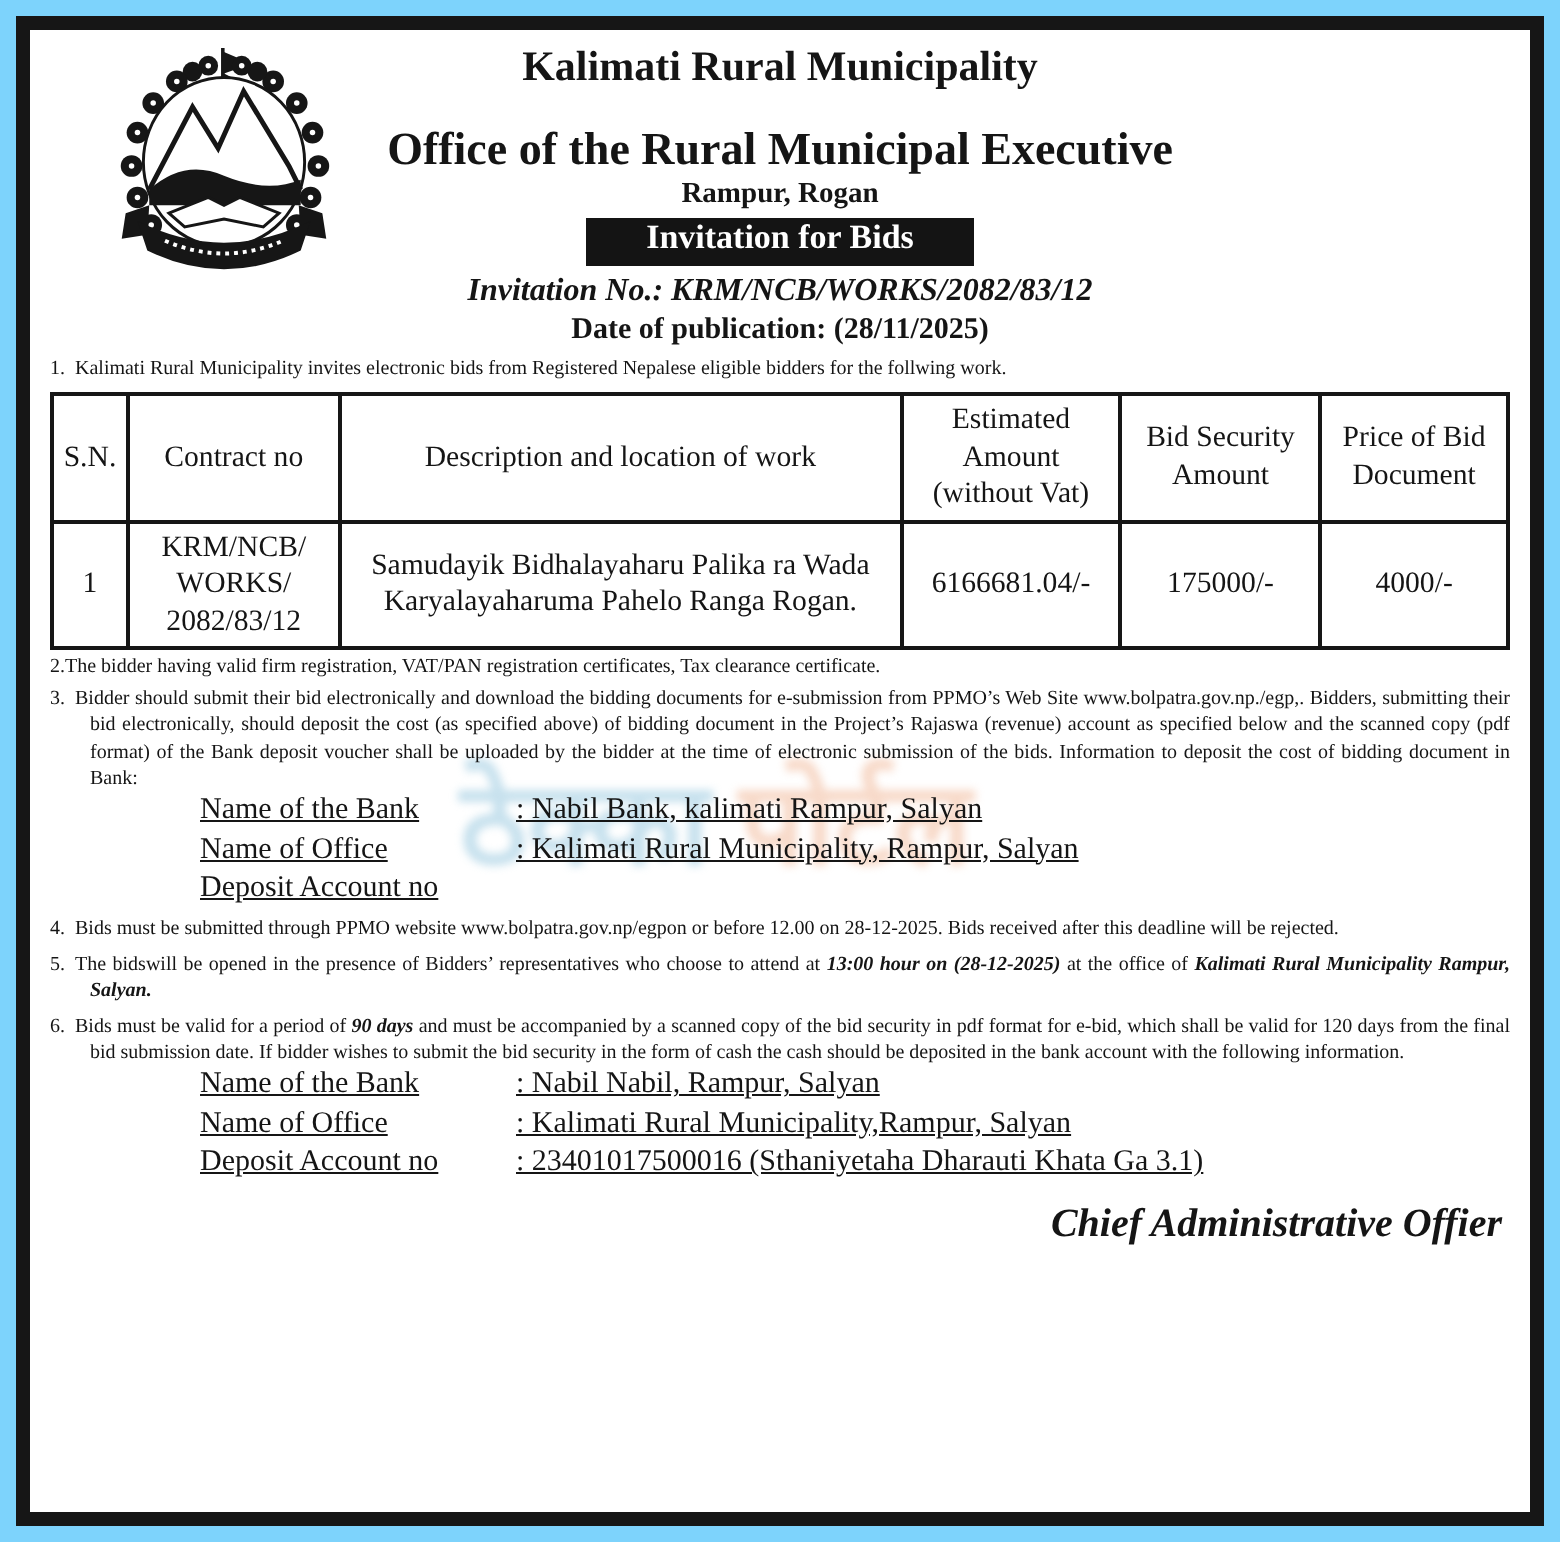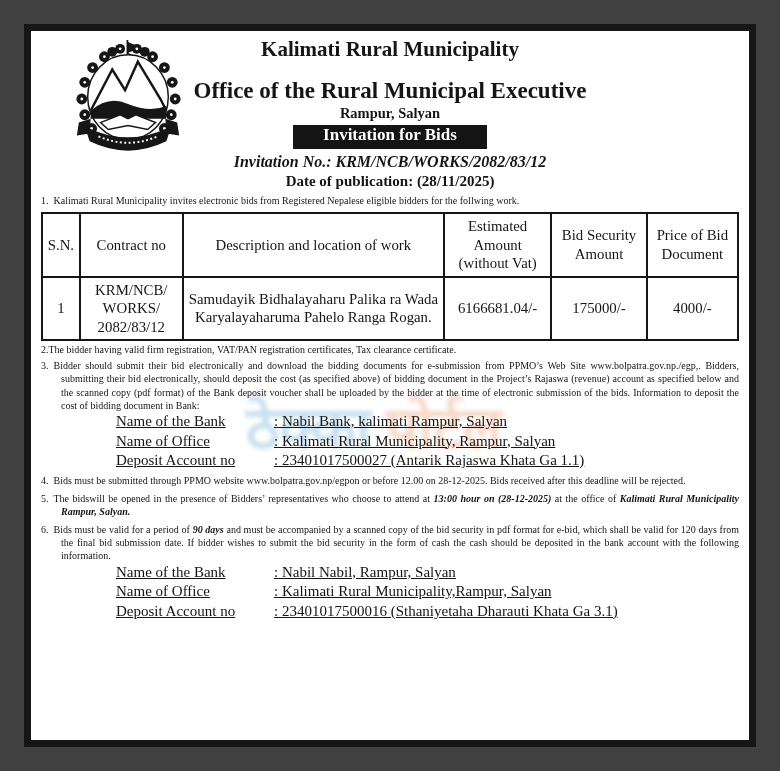--- a/index.html
+++ b/index.html
@@ -1,21 +1,21 @@
 <!DOCTYPE html>
 <html><head>
 <meta charset="utf-8">
 <style>
   * { margin:0; padding:0; box-sizing:border-box; }
   html,body { background:#fff; }
   .page {
     position:relative;
     width:780px; height:771px;
-    background:#404040;
-    padding:24px;
+    background:#7dd3fc;
+    padding:8px;
     font-family:"Liberation Serif","DejaVu Serif",serif;
     color:#151515;
     overflow:hidden;
   }
   .frame {
     position:relative;
     width:100%; height:100%;
     border:7px solid #161616;
     padding:4px 10px 6px 10px;
     overflow:hidden;
@@ -157,21 +157,21 @@
       <path d="M110,86 L98,82 L99,97 L112,99 Z" fill="#161616"></path>
       <path d="M16,90 Q60,112 104,90 L99,105 Q60,124 21,105 Z" fill="#161616"></path>
       <path d="M30,100 Q60,113 90,100" fill="none" stroke="#fff" stroke-width="2" stroke-dasharray="2,2.5"></path>
     </svg>
 
     <div class="content">
 
       <div class="hdr">
         <div class="hdr-muni">Kalimati Rural Municipality</div>
         <div class="hdr-office">Office of the Rural Municipal Executive</div>
-        <div class="hdr-loc">Rampur, Salyan</div>
+        <div class="hdr-loc">Rampur, Rogan</div>
         <div class="banner-wrap">
           <span class="banner">Invitation for Bids</span>
         </div>
         <div class="inv-no">Invitation No.: KRM/NCB/WORKS/2082/83/12</div>
         <div class="pub-date">Date of publication: (28/11/2025)</div>
       </div>
 
       <div class="item"><span class="num num-sp">1.</span><span>Kalimati Rural Municipality invites electronic bids from Registered Nepalese eligible bidders for the follwing work.</span></div>
 
       <table class="bids">
@@ -213,21 +213,20 @@
         <div class="bank-row">
           <span class="bank-label">Name of the Bank</span>
           <span class="bank-value">: Nabil Bank, kalimati Rampur, Salyan</span>
         </div>
         <div class="bank-row">
           <span class="bank-label">Name of Office</span>
           <span class="bank-value">: Kalimati Rural Municipality, Rampur, Salyan</span>
         </div>
         <div class="bank-row">
           <span class="bank-label">Deposit Account no</span>
-          <span class="bank-value">: 23401017500027 (Antarik Rajaswa Khata Ga 1.1)</span>
         </div>
       </div>
 
       <div class="item"><span class="num num-sp">4.</span><span>Bids must be submitted through PPMO website www.bolpatra.gov.np/egpon or before 12.00 on 28-12-2025. Bids received after this deadline will be rejected.</span></div>
 
       <div class="item gap-sm"><span class="num num-sp">5.</span><span>The bidswill be opened in the presence of Bidders’ representatives who choose to attend at </span><span class="bi">13:00 hour on (28-12-2025)</span><span> at the office of </span><span class="bi">Kalimati Rural Municipality Rampur, Salyan.</span></div>
 
       <div class="item gap-sm"><span class="num num-sp">6.</span><span>Bids must be valid for a period of </span><span class="bi">90 days</span><span> and must be accompanied by a scanned copy of the bid security in pdf format for e-bid, which shall be valid for 120 days from the final bid submission date. If bidder wishes to submit the bid security in the form of cash the cash should be deposited in the bank account with the following information.</span></div>
 
       <div class="bank">
@@ -238,16 +237,17 @@
         <div class="bank-row">
           <span class="bank-label">Name of Office</span>
           <span class="bank-value">: Kalimati Rural Municipality,Rampur, Salyan</span>
         </div>
         <div class="bank-row">
           <span class="bank-label">Deposit Account no</span>
           <span class="bank-value">: 23401017500016 (Sthaniyetaha Dharauti Khata Ga 3.1)</span>
         </div>
       </div>
 
+      <div class="signature">Chief Administrative Offier</div>
     </div>
 
   </div>
 </div>
 
 </body></html>

